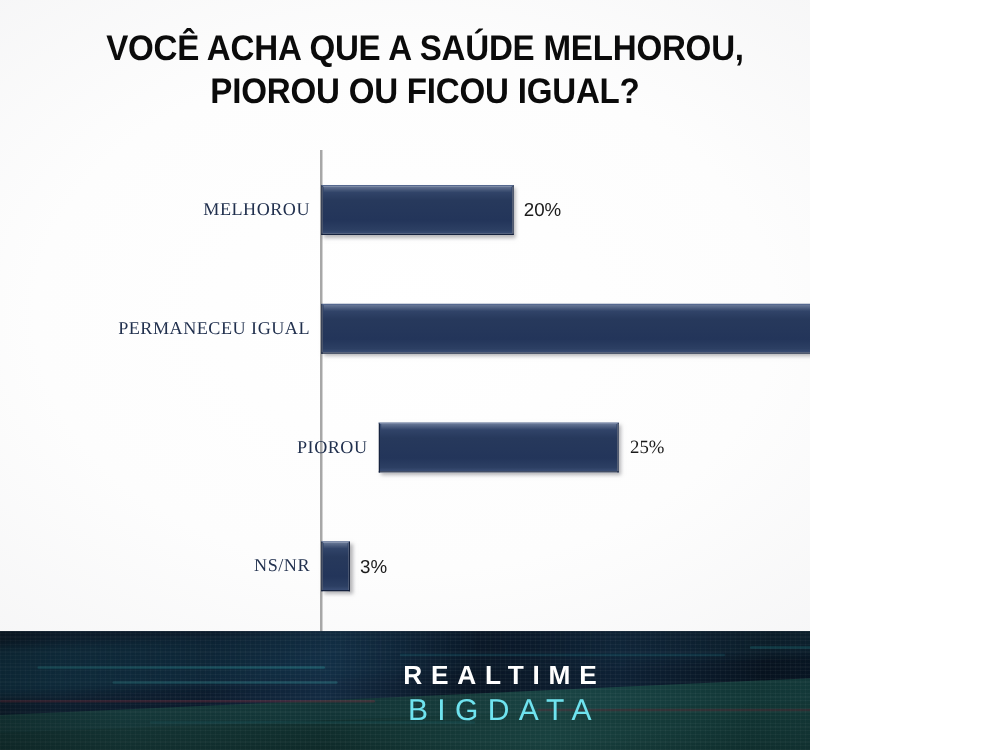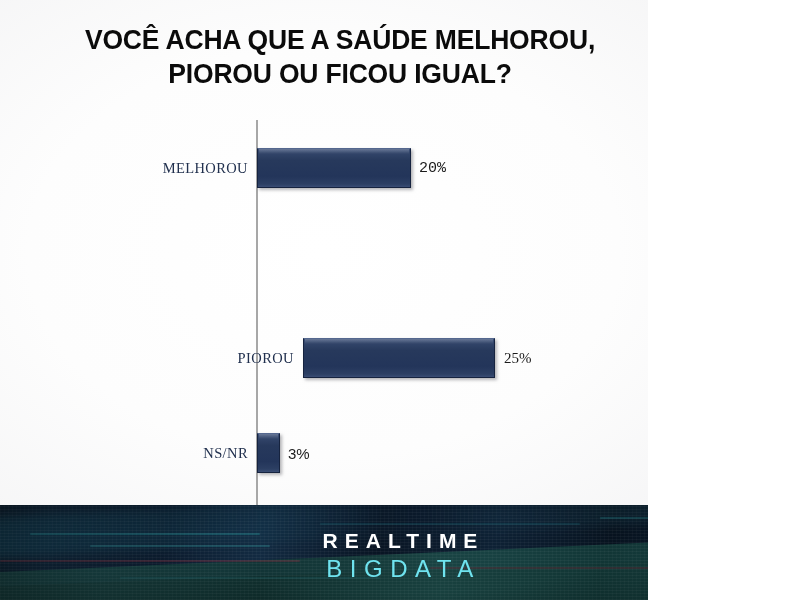--- a/index.html
+++ b/index.html
@@ -207,23 +207,28 @@
       <ellipse cx="33" cy="29" rx="15" ry="11" fill="#ffffff" opacity="0.55" transform="rotate(-22 33 29)"></ellipse>
     </svg>
   </div>
 
   <div id="chart">
     <div id="axis-line"></div>
 
     <div class="row" style="top:36px;">
       <div class="cat-label">MELHOROU</div>
       <div class="bar" style="width:154px;"></div>
-      <div class="val-label" style="left:419px;font-family:Liberation Mono, monospace;">20%</div>
-    </div>
-
+      <div class="val-label" style="left:419px;">20%</div>
+    </div>
+
+    <div class="row" style="top:131px;">
+      <div class="cat-label">PERMANECEU IGUAL</div>
+      <div class="bar" style="width:400px;"></div>
+      <div class="val-label" style="left:665px;">52%</div>
+    </div>
 
     <div class="row" style="top:226px;margin-left:46px;">
       <div class="cat-label">PIOROU</div>
       <div class="bar" style="width:192px;"></div>
       <div class="val-label" style="left:458px;font-family:Liberation Serif, serif;">25%</div>
     </div>
 
     <div class="row" style="top:321px;">
       <div class="cat-label">NS/NR</div>
       <div class="bar" style="width:23px;"></div>

